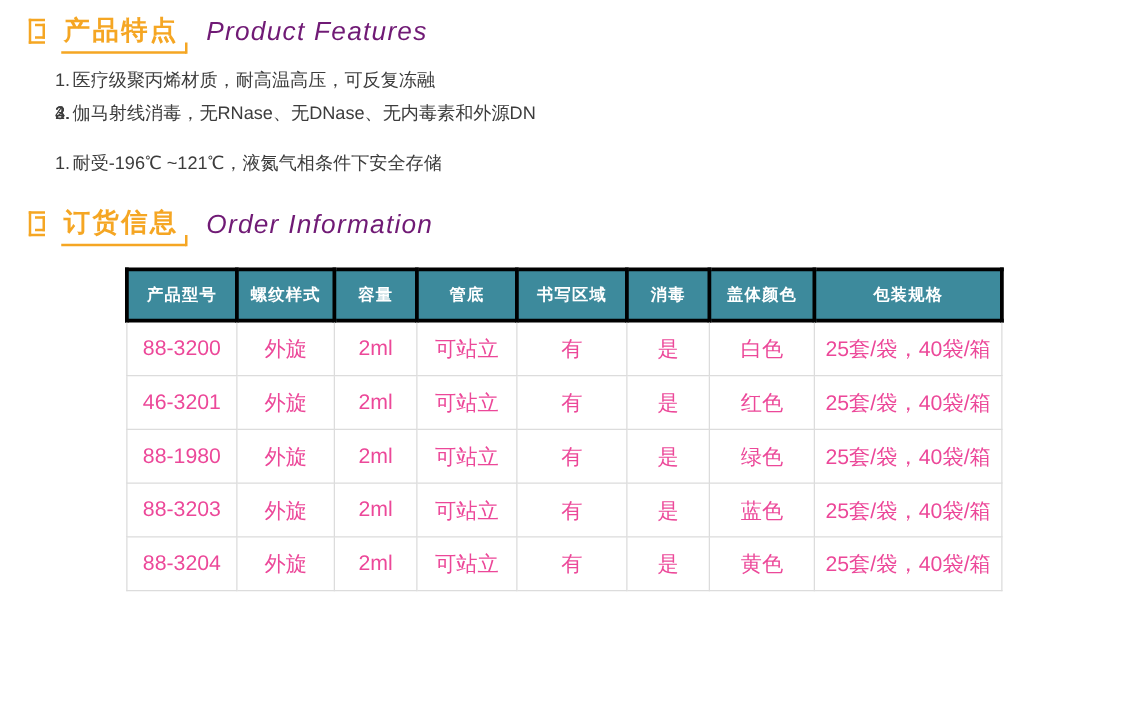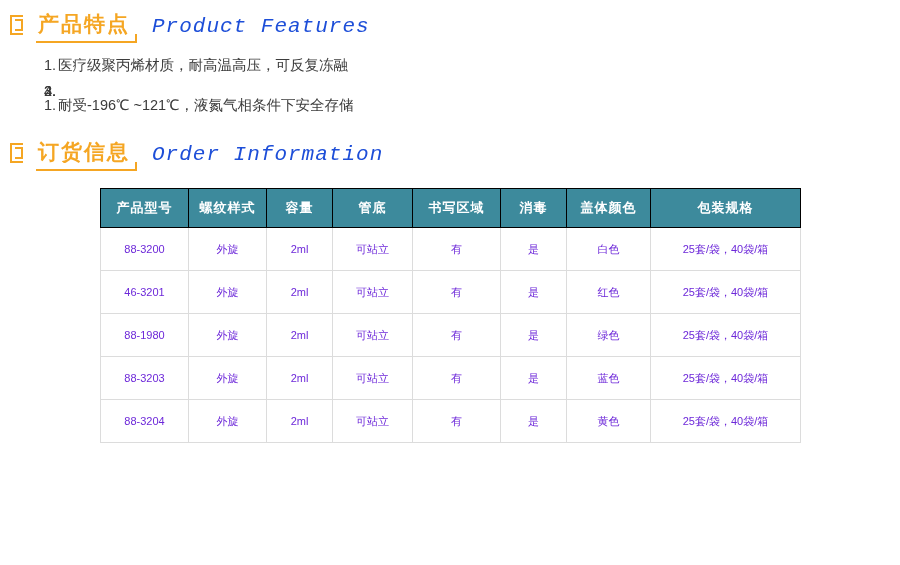--- a/index.html
+++ b/index.html
@@ -19,21 +19,21 @@
     width: 900px;
     height: 565px;
     box-sizing: border-box;
   }
 
   
   .section-head {
     position: relative;
     display: flex;
     align-items: center;
-    padding-left: 8px;
+    padding-left: 21px;
     height: 40px;
   }
   .head-mark {
     position: relative;
     width: 22px;
     height: 26px;
     margin-right: 6px;
     flex: none;
   }
   .head-mark::before {
@@ -70,24 +70,24 @@
   .head-cn::after {
     content: "";
     position: absolute;
     right: -1px;
     bottom: -2px;
     width: 2px;
     height: 9px;
     background: #f5a623;
   }
   .head-en {
-    font-family: Liberation Mono, monospace;
+    font-family: Liberation Sans, sans-serif;
     font-style: italic;
     font-size: 21px;
-    color: #1d4ed8;
+    color: #701a75;
     margin-left: 16px;
     letter-spacing: 1px;
   }
 
   
   .feature-list {
     margin: 6px 0 0 0;
     padding: 0 0 0 58px;
     list-style: none;
   }
@@ -119,30 +119,30 @@
     border-collapse: collapse;
     width: 700px;
     table-layout: fixed;
   }
   table.order-table th {
     background: #3d8a9c;
     color: #ffffff;
     font-size: 13px;
     font-weight: bold;
     height: 36px;
-    border: 1px solid #000000;
+    border: 3px solid #000000;
     text-align: center;
     letter-spacing: 1px;
   }
   table.order-table td {
     height: 40px;
     border: 1px solid #dcdcdc;
     text-align: center;
-    font-size: 11px;
-    color: #6d28d9;
+    font-size: 17px;
+    color: #ec4899;
     background: #ffffff;
   }
   col.c0 { width: 88px; }
   col.c1 { width: 78px; }
   col.c2 { width: 66px; }
   col.c3 { width: 80px; }
   col.c4 { width: 88px; }
   col.c5 { width: 66px; }
   col.c6 { width: 84px; }
   col.c7 { width: 150px; }
@@ -155,21 +155,21 @@
   <div class="block-features">
     <div class="section-head">
       <span class="head-mark"></span>
       <span class="head-cn">产品特点</span>
       <span class="head-en">Product  Features</span>
     </div>
     <ul class="feature-list">
       <li><span class="num">1.</span><span>医疗级聚丙烯材质，耐高温高压，可反复冻融</span></li>
       <li><span class="num">2.</span></li>
       <li><span class="num">3.</span></li>
-      <li><span class="num">4.</span></li>
+      <li><span class="num">4.</span><span>伽马射线消毒，无RNase、无DNase、无内毒素和外源DN</span></li>
     </ul>
   </div>
 
   <div class="block-specs">
     <ul class="feature-list">
       <li><span class="num">1.</span><span>耐受-196℃ ~121℃，液氮气相条件下安全存储</span></li>
     </ul>
   </div>
 
   <div class="block-order">

